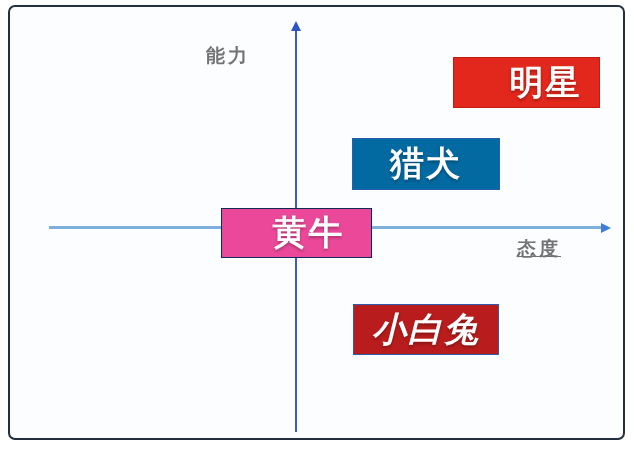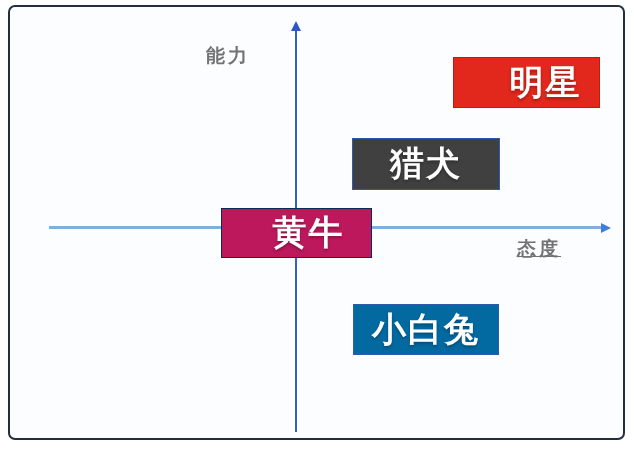--- a/index.html
+++ b/index.html
@@ -125,18 +125,18 @@
   <div class="h-axis"></div>
   <div class="h-axis-arrow"></div>
 
   <div class="axis-label ability">能力</div>
 
   <div class="axis-label attitude">态度</div>
 
 
   <div class="node star" style="background: rgb(226, 39, 28);">明星</div>
 
-  <div class="node hound" style="background: #404040;">猎犬</div>
+  <div class="node hound" style="background: #0369a1;">猎犬</div>
 
-  <div class="node ox" style="background: #be185d; padding-left: 24px;">黄牛</div>
+  <div class="node ox" style="background: #ec4899; padding-left: 24px;">黄牛</div>
 
-  <div class="node white-rabbit" style="background: #0369a1;">小白兔</div>
+  <div class="node white-rabbit" style="background: #b91c1c; font-style: italic;">小白兔</div>
 </div>
 
 </body></html>

